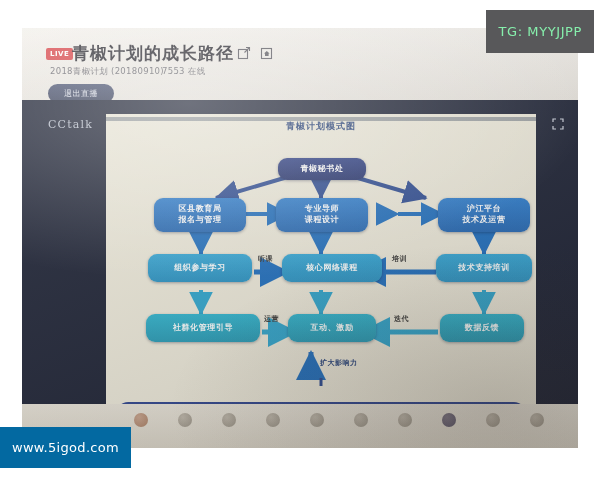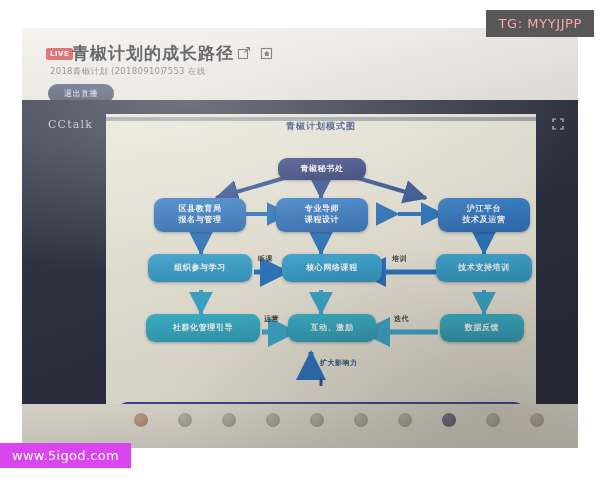--- a/index.html
+++ b/index.html
@@ -128,27 +128,27 @@
   }
   .tb-dot{
     position:absolute;top:9px;width:14px;height:14px;border-radius:50%;
     background:radial-gradient(circle at 35% 30%, #b9b2a6, #8e887c);
     opacity:.85;
   }
 
   
   .tg-tag{
     position:absolute;right:6px;top:10px;
-    background:#58585a;color:#fca5a5;font-size:13px;
-    padding:6px 12px;letter-spacing:.6px;
+    background:#58585a;color:#86efac;font-size:13px;
+    padding:14px 12px;letter-spacing:.6px;
   }
   .site-tag{
     position:absolute;left:0;bottom:12px;
-    background:#d946ef;color:#fff;font-size:13px;
-    padding:5px 12px;letter-spacing:.3px;
+    background:#0369a1;color:#fff;font-size:13px;
+    padding:13px 12px;letter-spacing:.3px;
   }
 </style>
 </head>
 <body>
 
 <div id="photo">
 
   <div class="app-header">
     <div class="live-badge">LIVE</div>
     <div class="room-title">青椒计划的成长路径</div>

